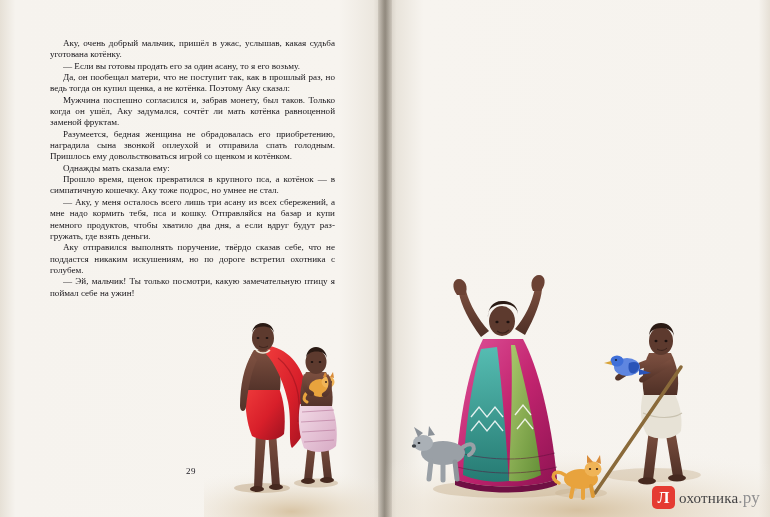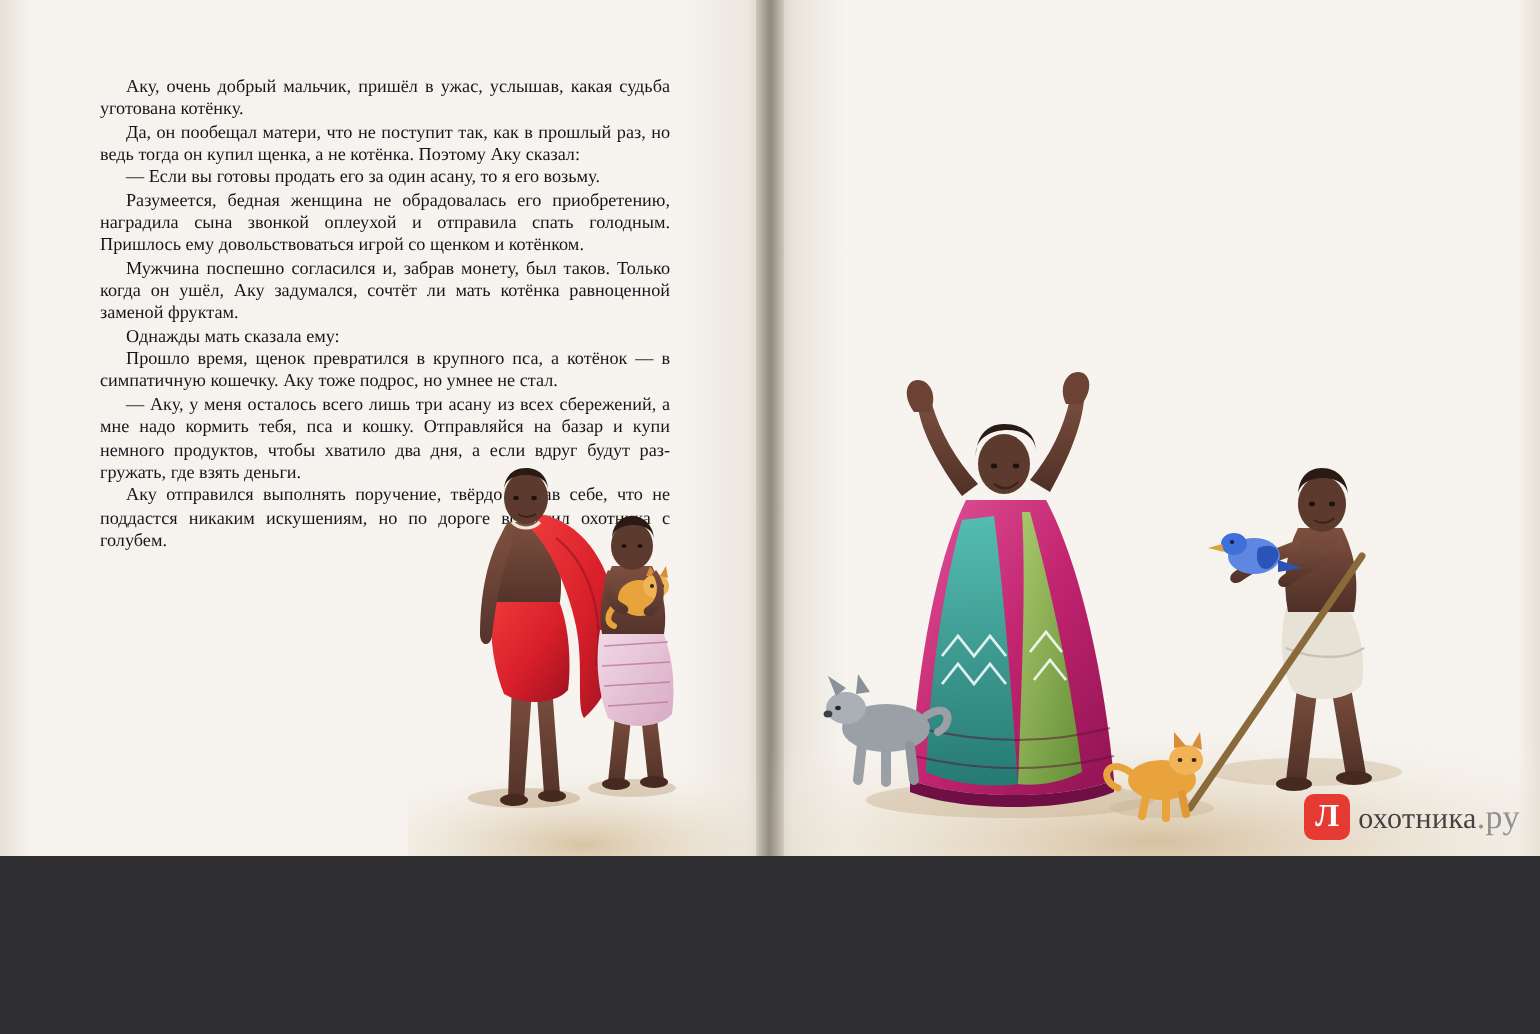--- a/index.html
+++ b/index.html
@@ -3,21 +3,21 @@
 <meta charset="utf-8">
 <style>
   html, body {
     margin: 0;
     padding: 0;
     background: #2e2e30;
   }
   #page {
     position: relative;
     width: 770px;
-    height: 428px;
+    height: 517px;
     overflow: hidden;
     background: #4d7c0f;
     font-family: "Liberation Serif", serif;
   }
   .spread {
     position: absolute;
     inset: 0;
     display: flex;
   }
   .page-half {
@@ -118,28 +118,29 @@
 </head>
 <body>
 
 <div id="page">
   <div class="spread">
 
     <div class="page-half page-left">
 
       <div class="text-col left">
         <p>Аку, очень добрый мальчик, при­шёл в ужас, услышав, какая судьба уготована котёнку.</p>
+        <p>— Если вы готовы продать его за один асану, то я его возьму.</p>
         <p>Да, он пообещал матери, что не поступит так, как в прошлый раз, но ведь тогда он купил щенка, а не котёнка. Поэтому Аку сказал:</p>
-        <p>— Если вы готовы продать его за один асану, то я его возьму.</p>
+        <p>Мужчина поспешно согласился и, забрав монету, был таков. Толь­ко когда он ушёл, Аку задумал­ся, сочтёт ли мать котёнка рав­ноценной заменой фруктам.</p>
         <p>Разумеется, бедная женщина не обрадовалась его приобретению, наградила сына звонкой оплеухой и отправила спать голодным. Пришлось ему довольствоваться игрой со щен­ком и котёнком.</p>
-        <p>Мужчина поспешно согласился и, забрав монету, был таков. Толь­ко когда он ушёл, Аку задумал­ся, сочтёт ли мать котёнка рав­ноценной заменой фруктам.</p>
         <p>Однажды мать сказала ему:</p>
         <p>Прошло время, щенок превратился в крупного пса, а котёнок — в симпатичную кошечку. Аку тоже под­рос, но умнее не стал.</p>
         <p>— Аку, у меня осталось всего лишь три асану из всех сбережений, а мне надо кормить тебя, пса и кош­ку. Отправляйся на базар и купи немного продуктов, чтобы хватило два дня, а если вдруг будут раз­гружать, где взять деньги.</p>
         <p>Аку отправился выполнять поручение, твёрдо сказав себе, что не поддастся никаким искушениям, но по до­роге встретил охотника с голубем.</p>
+        <p>— Эй, мальчик! Ты только посмотри, какую замеча­тельную птицу я поймал себе на ужин!</p>
       </div>
 
       <div class="folio folio-left">29</div>
 
       <div class="illus-left">
         <svg width="175" height="215" viewBox="0 0 175 215">
           <defs>
             <linearGradient id="redC" x1="0" y1="0" x2="1" y2="1">
               <stop offset="0%" stop-color="#ef3b3b"></stop>
               <stop offset="55%" stop-color="#d81f2a"></stop>

